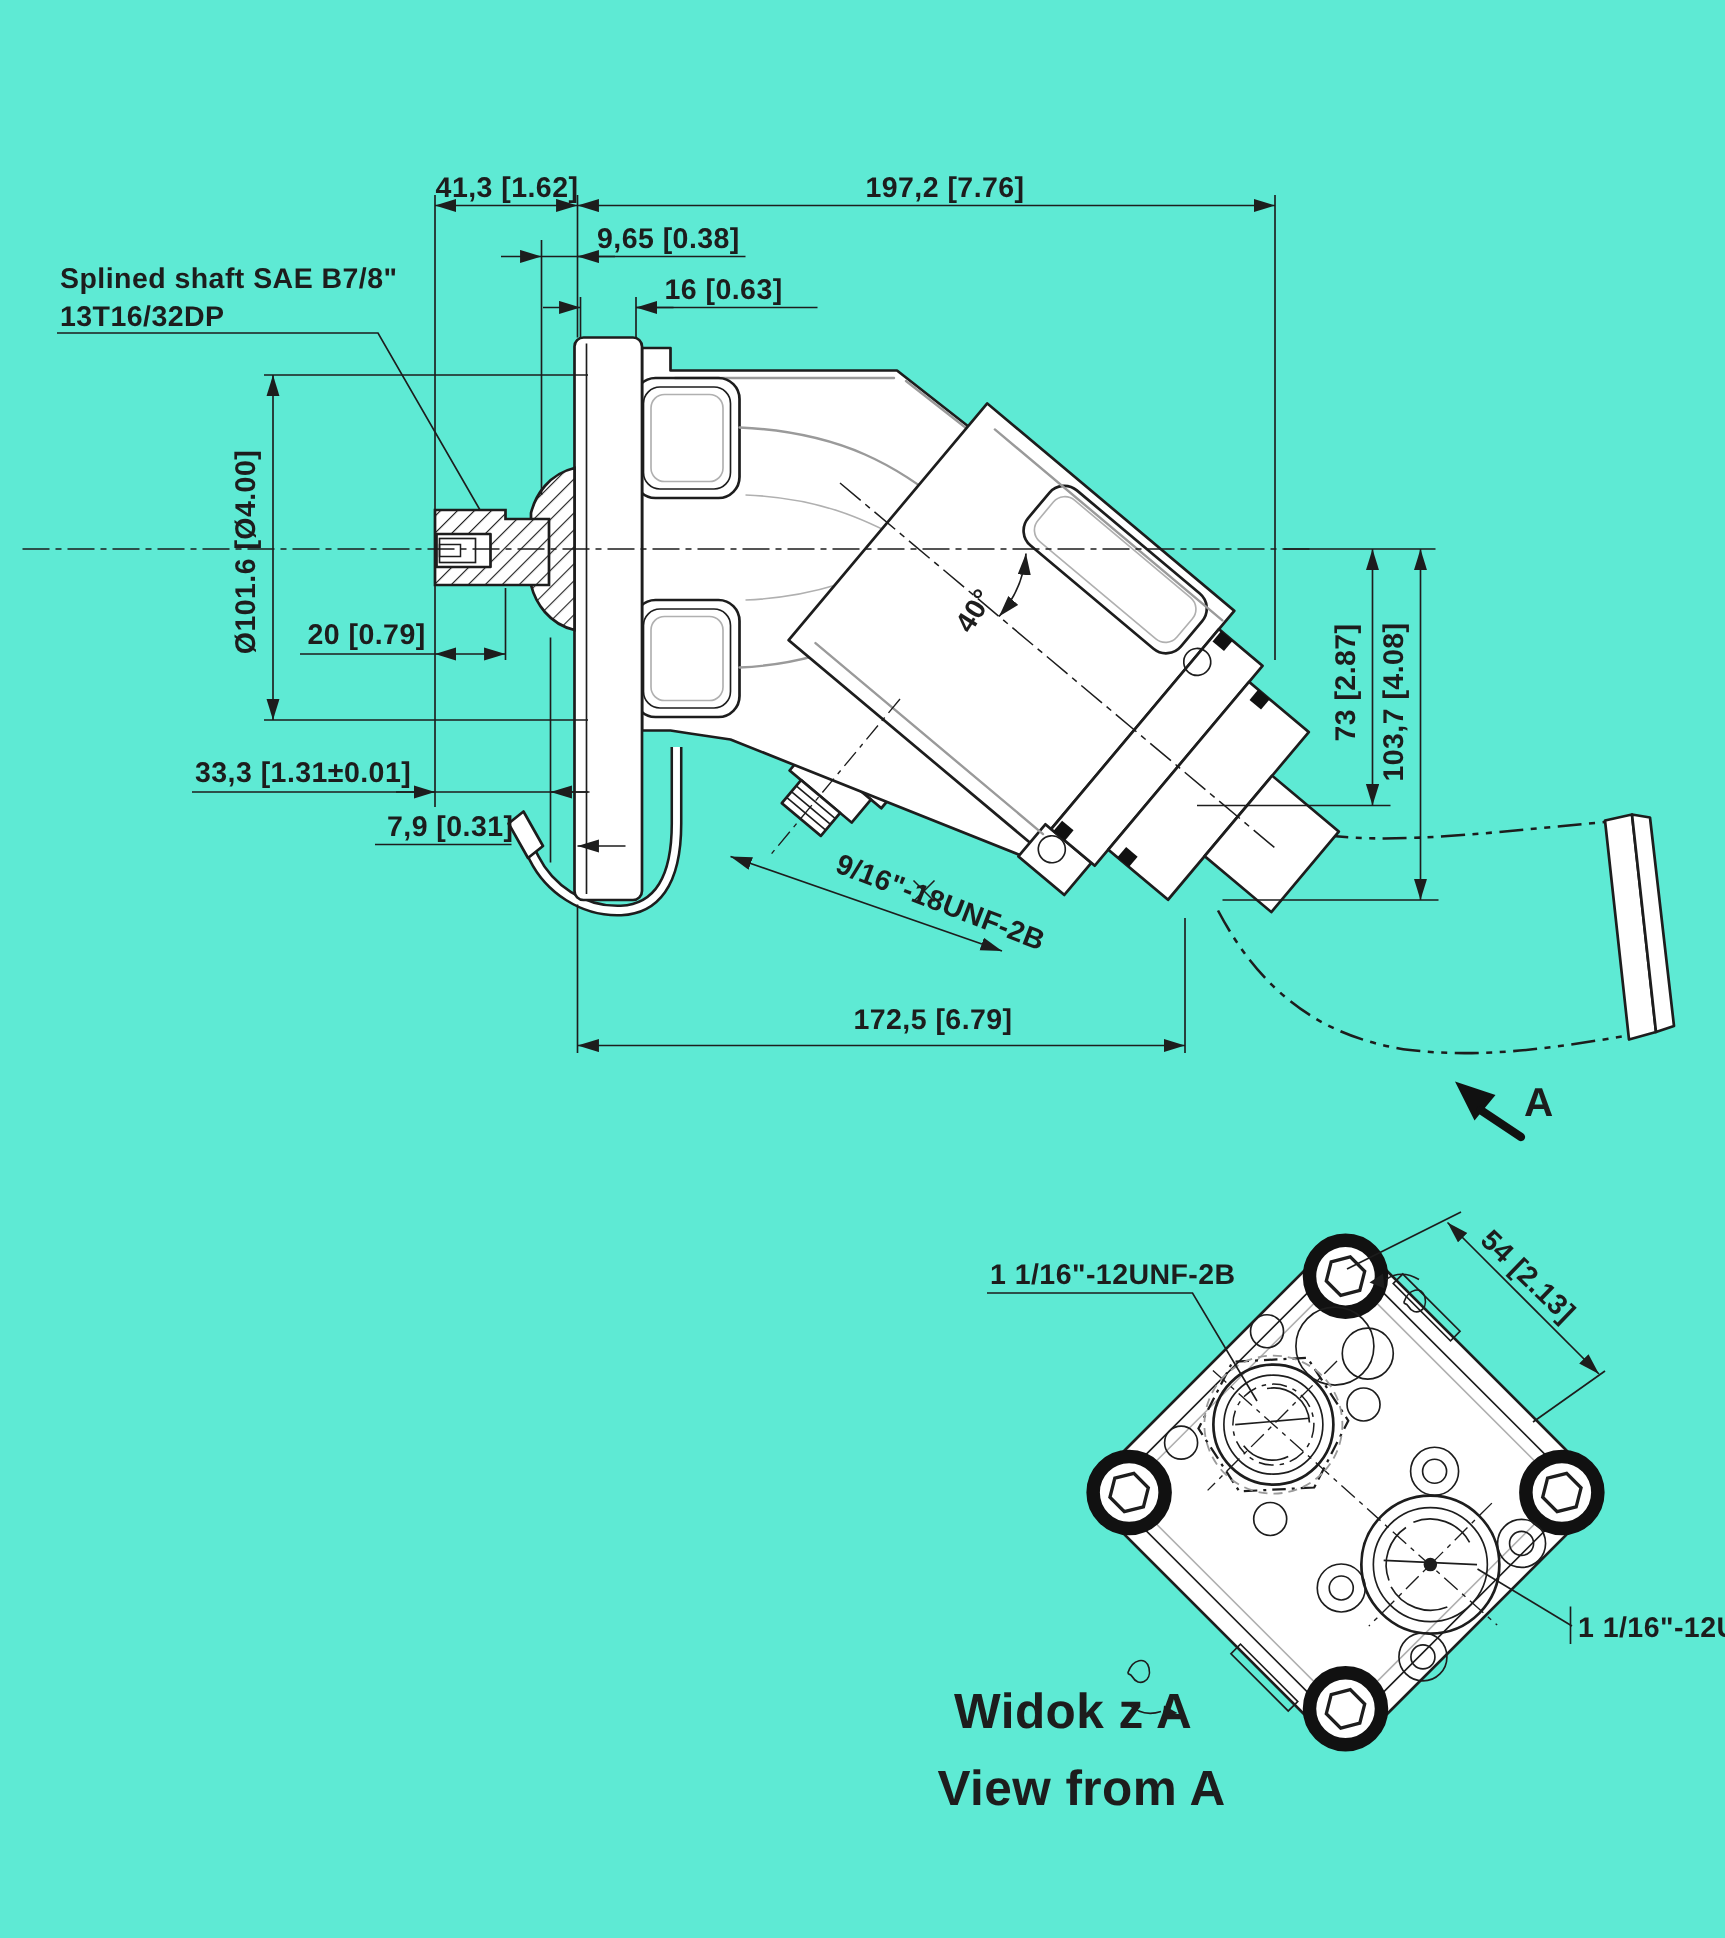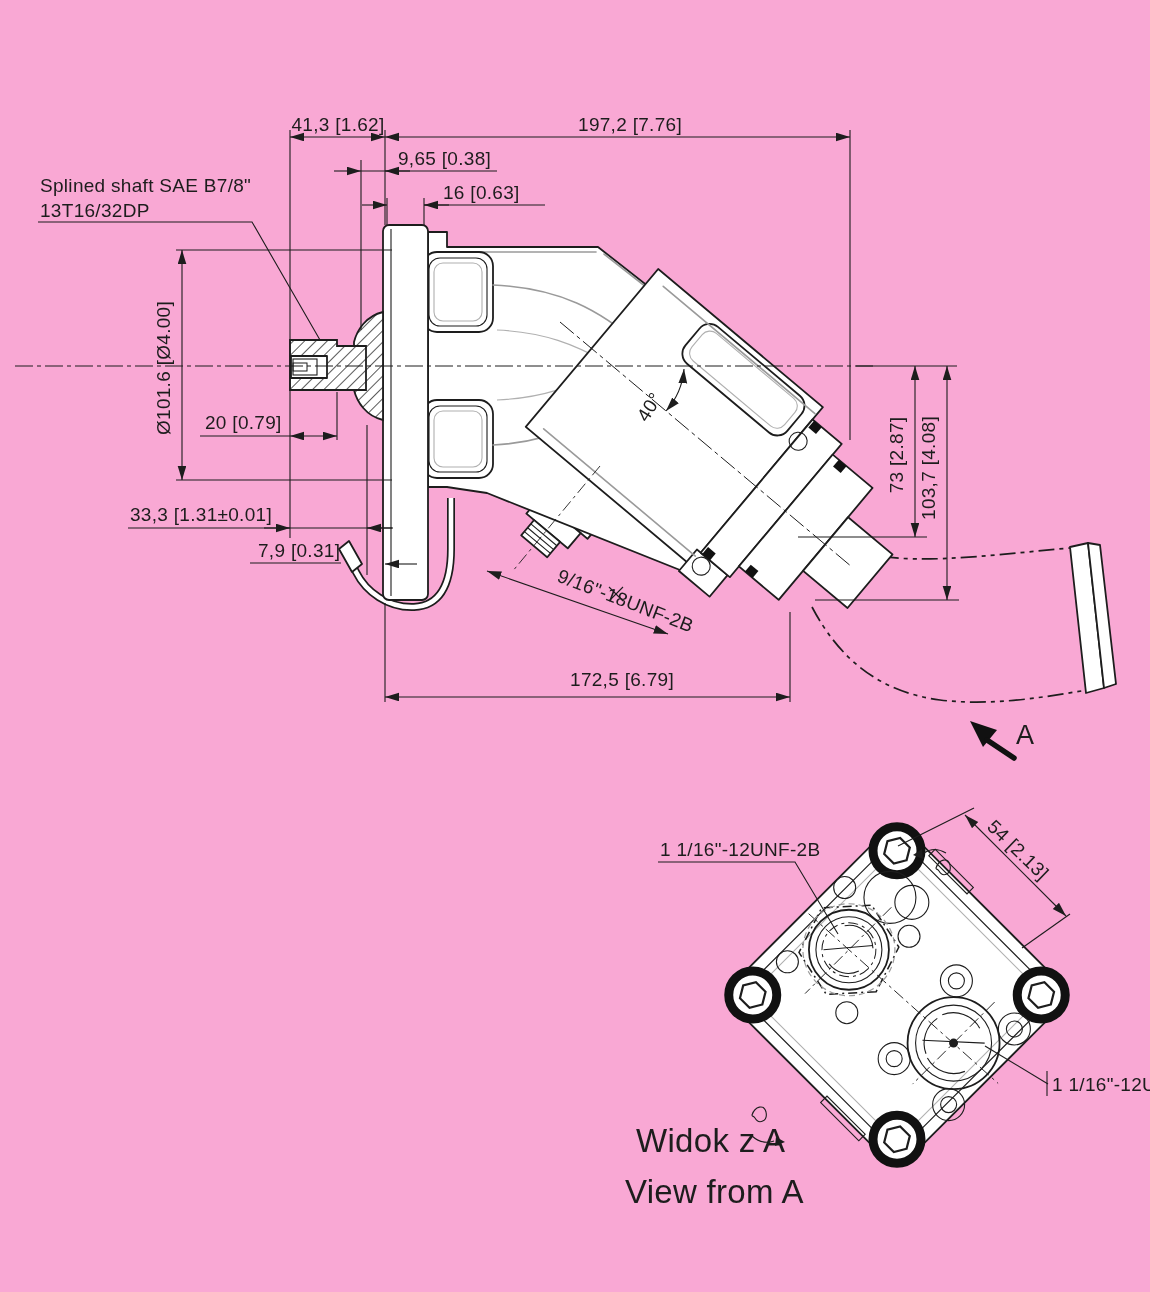--- a/index.html
+++ b/index.html
@@ -1,16 +1,16 @@
 <!DOCTYPE html>
 <html><head>
 <meta charset="utf-8">
 <style>
   html,body{margin:0;padding:0;background:#fff;}
-  .canvas{position:relative;width:1150px;height:1292px;background:#f9a8d4;overflow:hidden;}
+  .canvas{position:relative;width:1150px;height:1292px;background:#5eead4;overflow:hidden;font-weight:bold;}
   svg{display:block;}
   text{font-family:"Liberation Sans", sans-serif;fill:#1d1d1d;letter-spacing:0.3px;}
   .dimtxt{font-size:19px;}
   .captiontxt{font-size:33px;}
   .marktxt{font-size:27px;}
   .ln{stroke:#1d1d1d;stroke-width:1.8;fill:none;stroke-linejoin:round;stroke-linecap:round;}
   .lnf{stroke:#1d1d1d;stroke-width:1.8;fill:#ffffff;stroke-linejoin:round;}
   .lnt{stroke:#1d1d1d;stroke-width:1.1;fill:none;}
   .dim{stroke:#1d1d1d;stroke-width:1.1;fill:none;}
   .cl{stroke:#1d1d1d;stroke-width:1;fill:none;stroke-dasharray:18 4 4 4;}

